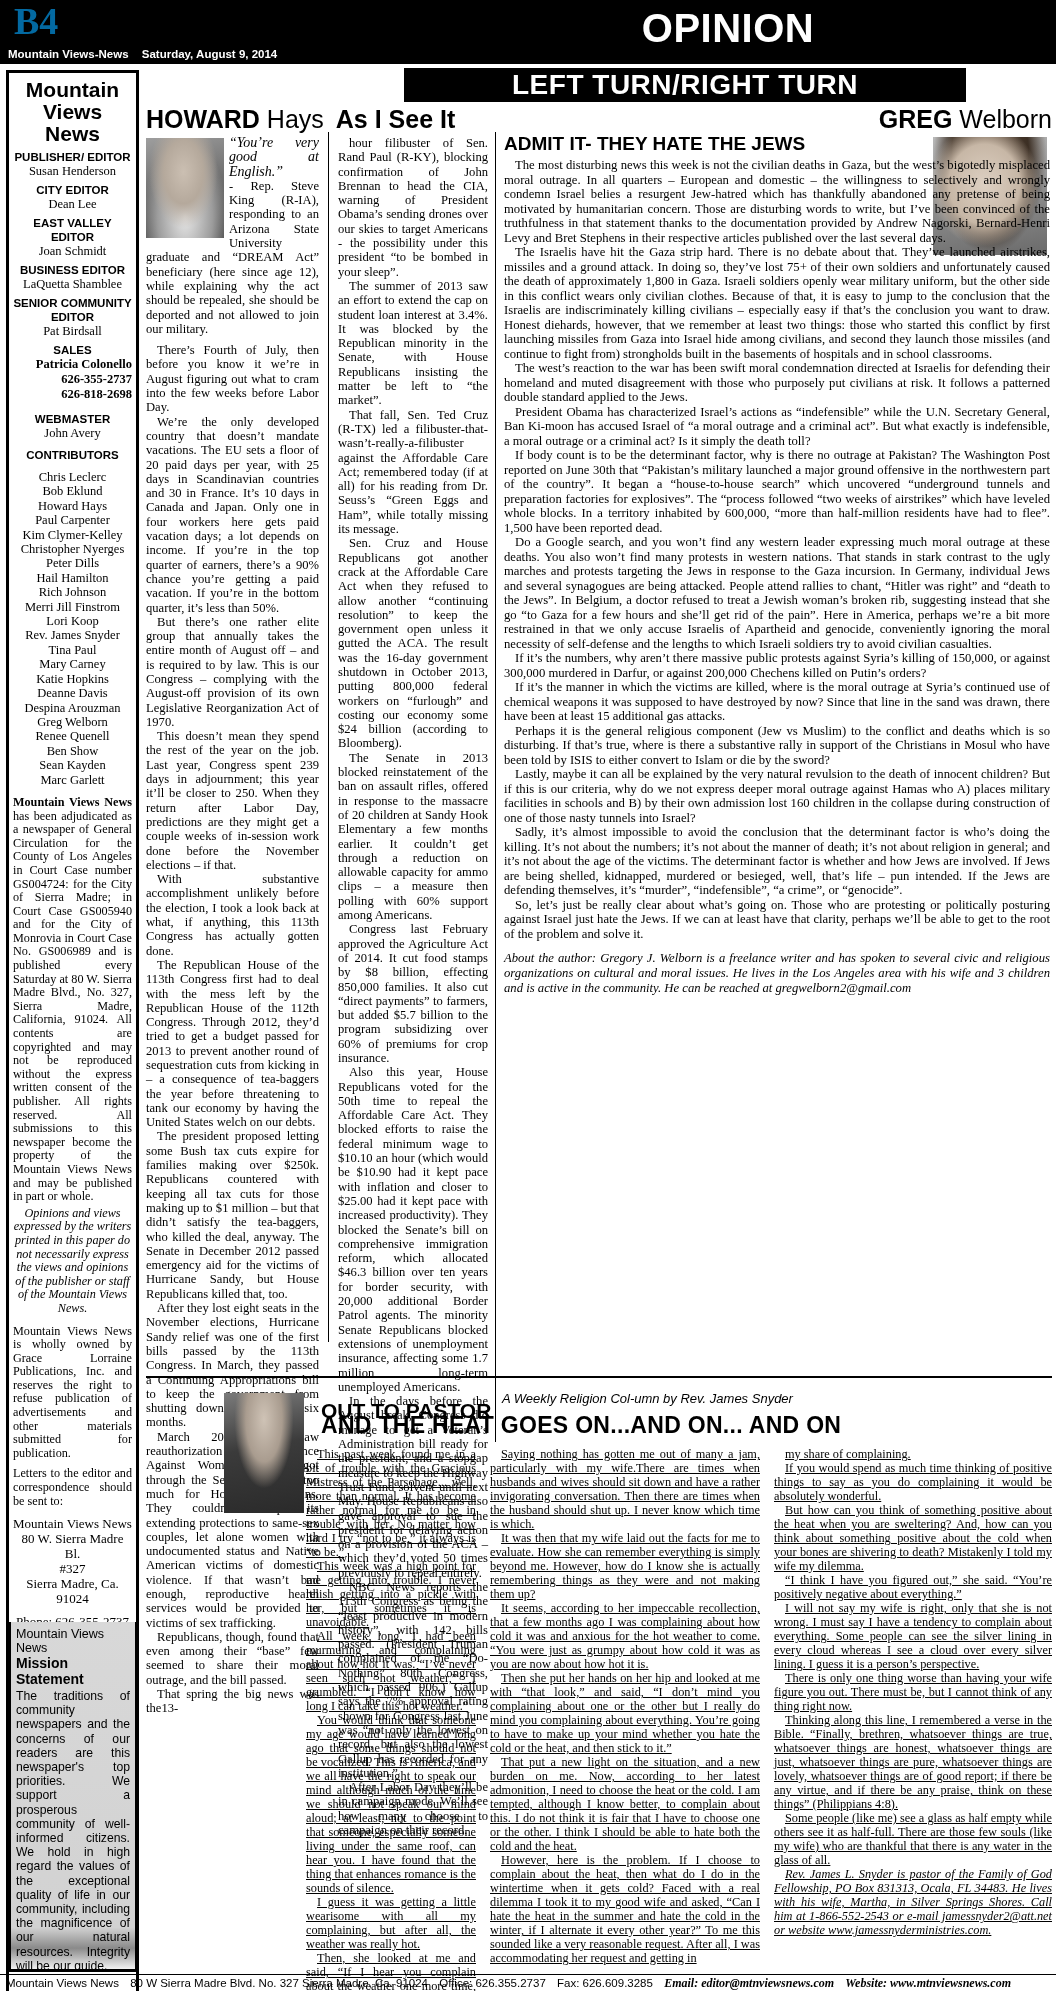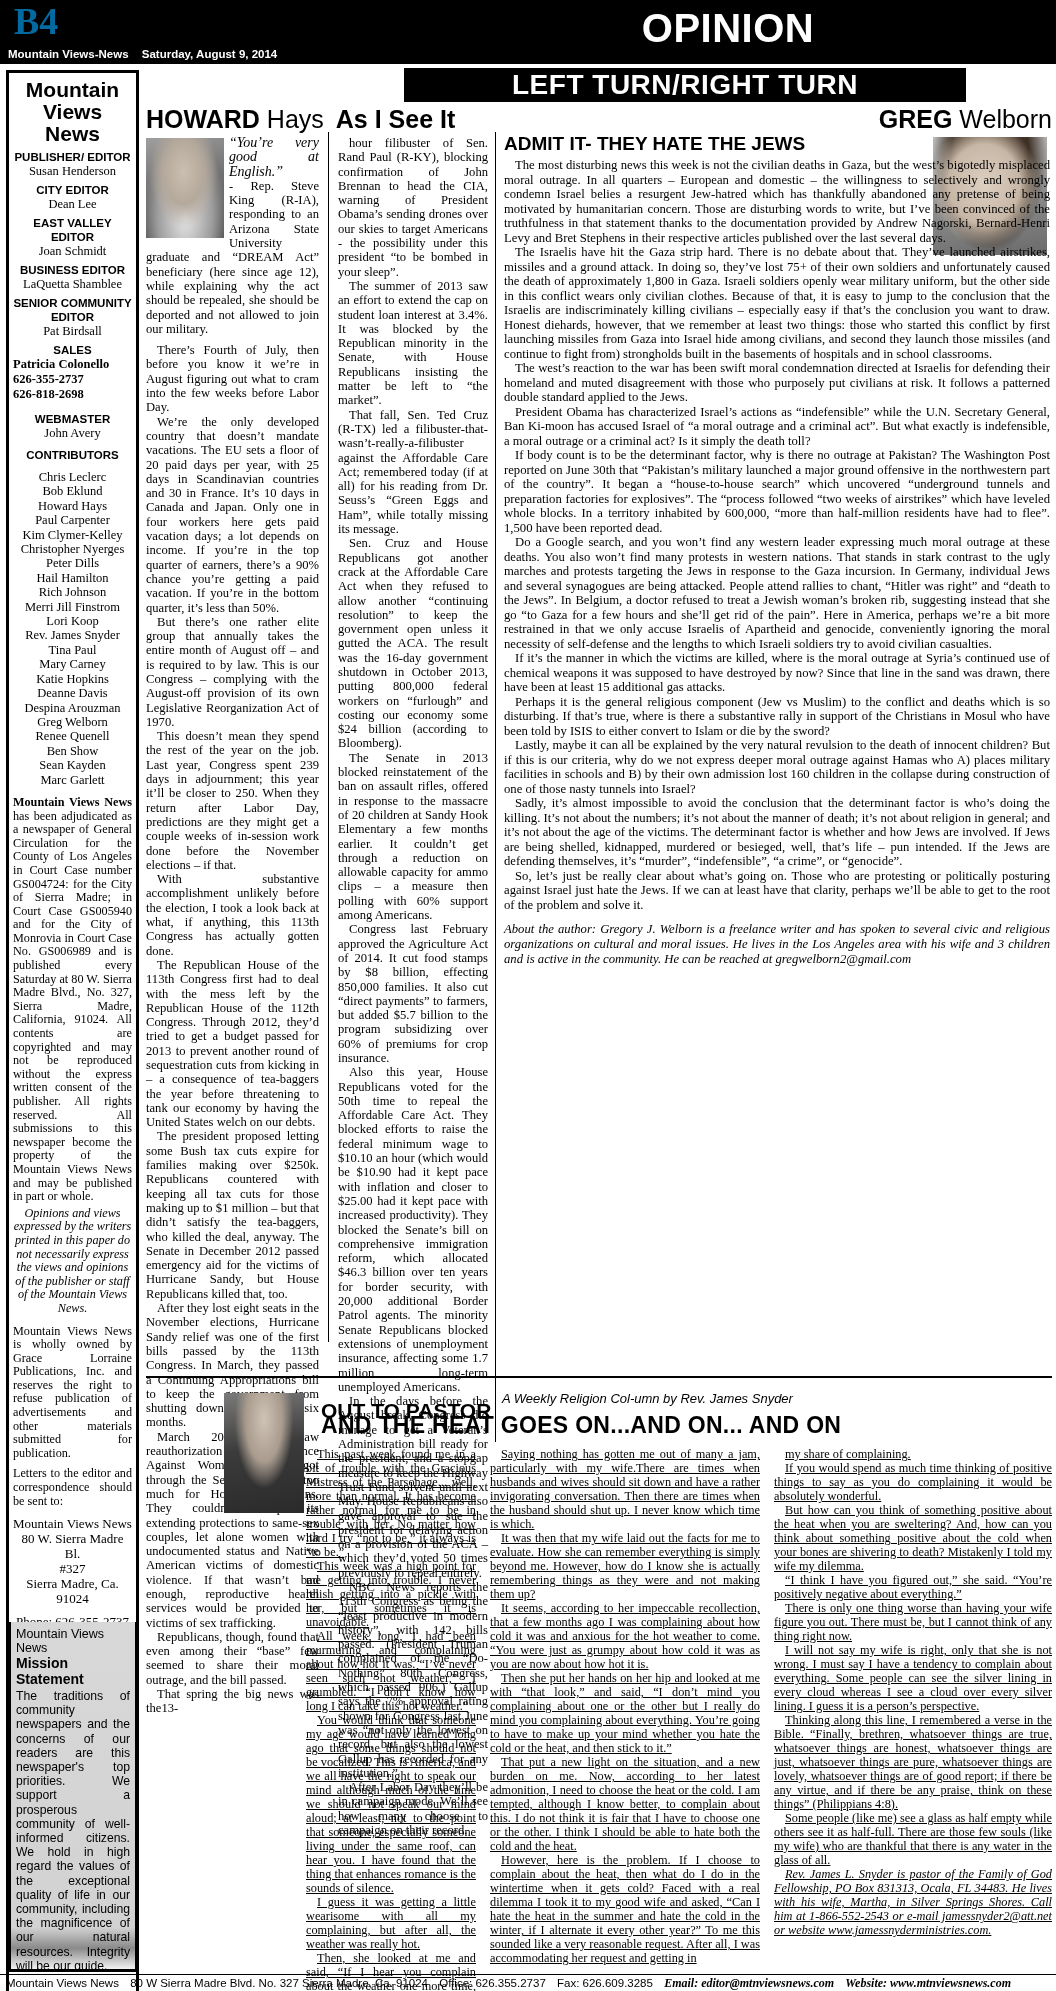--- a/index.html
+++ b/index.html
@@ -52,21 +52,21 @@
   .mh-role {
     text-align: center; font-family: "Liberation Sans", sans-serif;
     font-weight: bold; font-size: 11.5px; line-height: 14px;
     margin-top: 5px;
   }
   .mh-name {
     text-align: center; font-family: "Liberation Serif", serif;
     font-size: 12.5px; line-height: 14px;
   }
   .mh-name-b {
-    text-align: left; font-family: "Liberation Serif", serif;
+    text-align: right; font-family: "Liberation Serif", serif;
     font-weight: bold; font-size: 12.5px; line-height: 15px;
   }
   .mh-contrib-list {
     text-align: center; font-family: "Liberation Serif", serif;
     font-size: 12.5px; line-height: 14.4px; margin-top: 8px;
   }
   .mh-body {
     font-family: "Liberation Serif", serif;
     font-size: 12.2px; line-height: 13.6px;
     text-align: justify; margin-top: 9px;
@@ -364,20 +364,21 @@
 <div class="greg-head">ADMIT IT- THEY HATE THE JEWS</div>
 <div class="greg-photo"></div>
 <div class="greg-body">
   <div id="greg-body-inner">
       <p>The most disturbing news this week is not the civilian deaths in Gaza, but the west’s bigotedly misplaced moral outrage.  In all quarters – European and domestic – the willingness to selectively and wrongly condemn Israel belies a resurgent Jew-hatred which has thankfully abandoned any pretense of being motivated by humanitarian concern.  Those are disturbing words to write, but I’ve been convinced of the truthfulness in that statement thanks to the documentation provided by Andrew Nagorski, Bernard-Henri Levy and Bret Stephens in their respective articles published over the last several days.</p>
       <p>The Israelis have hit the Gaza strip hard.  There is no debate about that.  They’ve launched airstrikes, missiles and a ground attack.  In doing so, they’ve lost 75+ of their own soldiers and unfortunately caused the death of approximately 1,800 in Gaza.  Israeli soldiers openly wear military uniform, but the other side in this conflict wears only civilian clothes.  Because of that, it is easy to jump to the conclusion that the Israelis are indiscriminately killing civilians – especially easy if that’s the conclusion you want to draw.  Honest diehards, however, that we remember at least two things:  those who started this conflict by first launching missiles from Gaza into Israel hide among civilians, and second they launch those missiles (and continue to fight from) strongholds built in the basements of hospitals and in school classrooms.</p>
       <p>The west’s reaction to the war has been swift moral condemnation directed at Israelis for defending their homeland and muted disagreement with those who purposely put civilians at risk.  It follows a patterned double standard applied to the Jews.</p>
       <p>President Obama has characterized Israel’s actions as “indefensible” while the U.N. Secretary General, Ban Ki-moon has accused Israel of “a moral outrage and a criminal act”.  But what exactly is indefensible, a moral outrage or a criminal act?  Is it simply the death toll?</p>
       <p>If body count is to be the determinant factor, why is there no outrage at Pakistan?  The Washington Post reported on June 30th that “Pakistan’s military launched a major ground offensive in the northwestern part of the country”.  It began a “house-to-house search” which uncovered “underground tunnels and preparation factories for explosives”.  The “process followed “two weeks of airstrikes” which have leveled whole blocks.  In a territory inhabited by 600,000, “more than half-million residents have had to flee”.  1,500 have been reported dead.</p>
       <p>Do a Google search, and you won’t find any western leader expressing much moral outrage at these deaths.  You also won’t find many protests in western nations.  That stands in stark contrast to the ugly marches and protests targeting the Jews in response to the Gaza incursion.  In Germany, individual Jews and several synagogues are being attacked.  People attend rallies to chant, “Hitler was right” and “death to the Jews”.  In Belgium, a doctor refused to treat a Jewish woman’s broken rib, suggesting instead that she go “to Gaza for a few hours and she’ll get rid of the pain”.  Here in America, perhaps we’re a bit more restrained in that we only accuse Israelis of Apartheid and genocide, conveniently ignoring the moral necessity of self-defense and the lengths to which Israeli soldiers try to avoid civilian casualties.</p>
+      <p>If it’s the numbers, why aren’t there massive public protests against Syria’s killing of 150,000, or against 300,000 murdered in Darfur, or against 200,000 Chechens killed on Putin’s orders?</p>
       <p>If it’s the manner in which the victims are killed, where is the moral outrage at Syria’s continued use of chemical weapons it was supposed to have destroyed by now?  Since that line in the sand was drawn, there have been at least 15 additional gas attacks.</p>
       <p>Perhaps it is the general religious component (Jew vs Muslim) to the conflict and deaths which is so disturbing.  If that’s true, where is there a substantive rally in support of the Christians in Mosul who have been told by ISIS to either convert to Islam or die by the sword?</p>
       <p>Lastly, maybe it can all be explained by the very natural revulsion to the death of innocent children?  But if this is our criteria, why do we not express deeper moral outrage against Hamas who A) places military facilities in schools and B) by their own admission lost 160 children in the collapse during construction of one of those nasty tunnels into Israel?</p>
       <p>Sadly, it’s almost impossible to avoid the conclusion that the determinant factor is who’s doing the killing.  It’s not about the numbers; it’s not about the manner of death; it’s not about religion in general; and it’s not about the age of the victims.  The determinant factor is whether and how Jews are involved.  If Jews are being shelled, kidnapped, murdered or besieged, well, that’s life – pun intended.  If the Jews are defending themselves, it’s “murder”, “indefensible”, “a crime”, or “genocide”.</p>
       <p>So, let’s just be really clear about what’s going on.  Those who are protesting or politically posturing against Israel just hate the Jews.  If we can at least have that clarity, perhaps we’ll be able to get to the root of the problem and solve it.</p>
     </div>
   <div class="greg-bio">About the author:  Gregory J. Welborn is a freelance writer and has spoken to several civic and religious organizations on cultural and moral issues.  He lives in the Los Angeles area with his wife and 3 children and is active in the community.  He can be reached at gregwelborn2@gmail.com</div>
 </div>
 
 <div class="hrule" style="left:146px;top:1376px;width:906px;height:2px;background:#000;"></div>
@@ -403,22 +404,22 @@
         <p>It seems, according to her impeccable recollection, that a few months ago I was complaining about how cold it was and anxious for the hot weather to come. “You were just as grumpy about how cold it was as you are now about how hot it is.</p>
         <p>Then she put her hands on her hip and looked at me with “that look,” and said, “I don’t mind you complaining about one or the other but I really do mind you complaining about everything. You’re going to have to make up your mind whether you hate the cold or the heat, and then stick to it.”</p>
         <p>That put a new light on the situation, and a new burden on me. Now, according to her latest admonition, I need to choose the heat or the cold. I am tempted, although I know better, to complain about this. I do not think it is fair that I have to choose one or the other. I think I should be able to hate both the cold and the heat.</p>
         <p>However, here is the problem. If I choose to complain about the heat, then what do I do in the wintertime when it gets cold? Faced with a real dilemma I took it to my good wife and asked, “Can I hate the heat in the summer and hate the cold in the winter, if I alternate it every other year?” To me this sounded like a very reasonable request. After all, I was accommodating her request and getting in</p>
       </div>
     <div class="pcol" id="pastor-c3" style="left:628px;top:0;width:278px;">
         <p>my share of complaining.</p>
         <p>If you would spend as much time thinking of positive things to say as you do complaining it would be absolutely wonderful.</p>
         <p>But how can you think of something positive about the heat when you are sweltering? And, how can you think about something positive about the cold when your bones are shivering to death? Mistakenly I told my wife my dilemma.</p>
         <p>“I think I have you figured out,” she said. “You’re positively negative about everything.”</p>
+        <p>I will not say my wife is right, only that she is not wrong. I must say I have a tendency to complain about everything. Some people can see the silver lining in every cloud whereas I see a cloud over every silver lining. I guess it is a person’s perspective.</p>
         <p>There is only one thing worse than having your wife figure you out. There must be, but I cannot think of any thing right now.</p>
-        <p>I will not say my wife is right, only that she is not wrong. I must say I have a tendency to complain about everything. Some people can see the silver lining in every cloud whereas I see a cloud over every silver lining. I guess it is a person’s perspective.</p>
         <p>Thinking along this line, I remembered a verse in the Bible. “Finally, brethren, whatsoever things are true, whatsoever things are honest, whatsoever things are just, whatsoever things are pure, whatsoever things are lovely, whatsoever things are of good report; if there be any virtue, and if there be any praise, think on these things” (Philippians 4:8).</p>
         <p>Some people (like me) see a glass as half empty while others see it as half-full. There are those few souls (like my wife) who are thankful that there is any water in the glass of all.</p>
         <p style="font-style: italic;">Rev. James L. Snyder is pastor of the Family of God Fellowship, PO Box 831313, Ocala, FL 34483. He lives with his wife, Martha, in Silver Springs Shores. Call him at 1-866-552-2543 or e-mail jamessnyder2@att.net or website www.jamessnyderministries.com.</p>
       </div>
   </div>
 </div>
 
 <div class="footer">
   <span>Mountain Views News</span>
   <span>80 W Sierra Madre Blvd.  No. 327  Sierra Madre, Ca.  91024</span>

